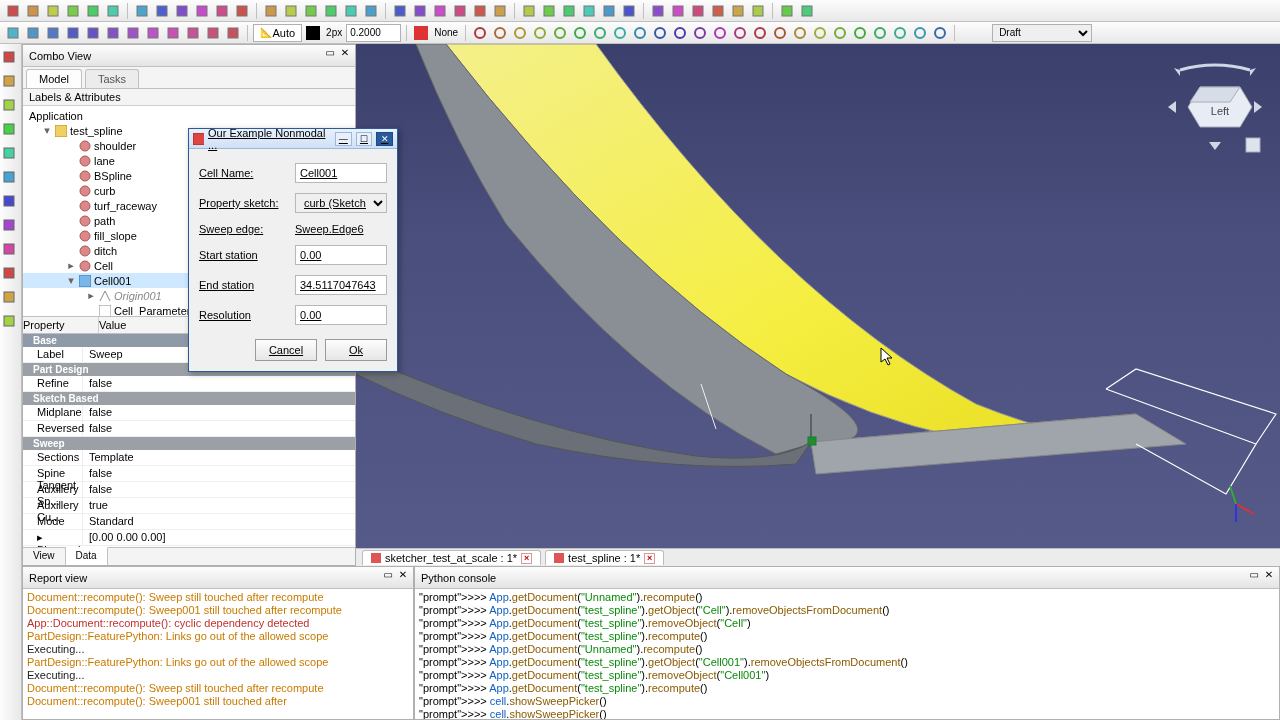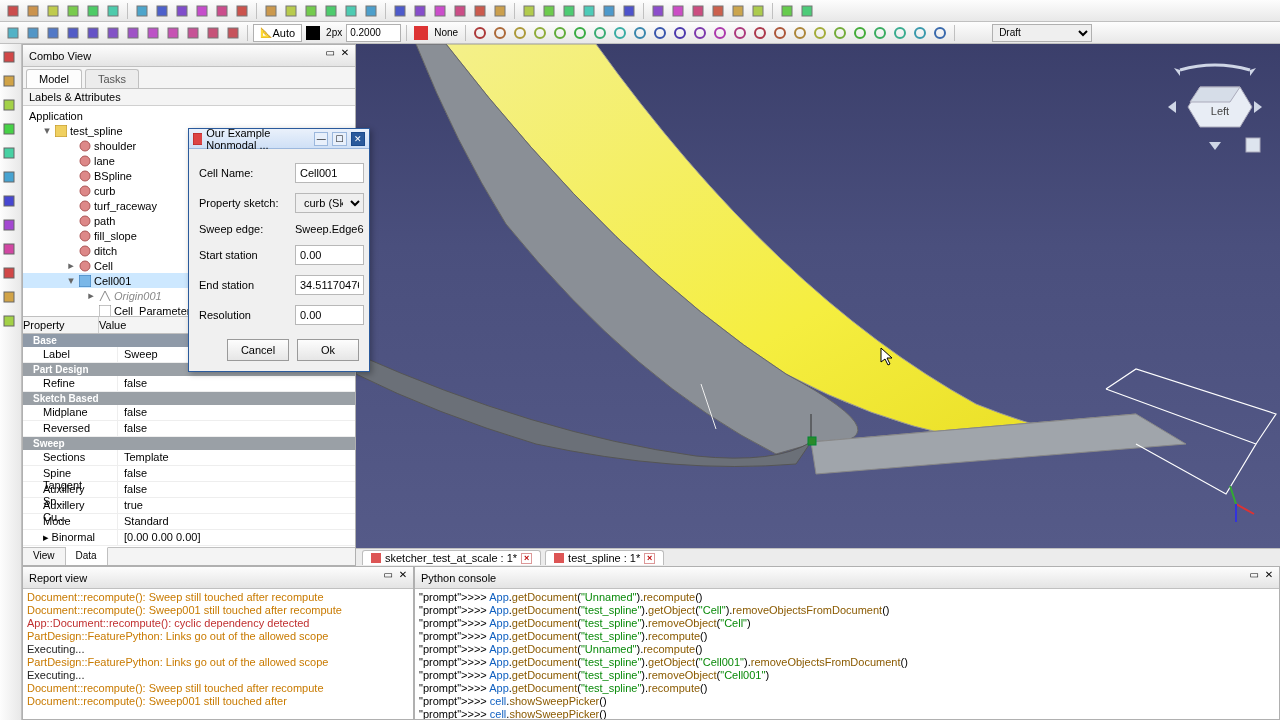--- a/index.html
+++ b/index.html
@@ -39,36 +39,36 @@
 .tree-label.grey { color:#888; font-style:italic;}
 .indent { display:inline-block; }
 
 .prop-header { display:flex; background:#f4f4f4; border-top:1px solid #c0c0c0; border-bottom:1px solid #c0c0c0; height:18px;}
 .prop-header div { padding:2px 0; border-right:1px solid #d0d0d0;}
 .prop-header .c1{width:76px;} .prop-header .c2{flex:1;}
 .prop-body { flex:1; overflow:auto; font-size:11px;}
 .prop-group { background:#9aa0a6; color:#fff; padding:1px 10px; font-weight:bold; font-size:10px;}
 .prop-group.base{background:#8f9aa8;}
 .prop-row { display:flex; border-bottom:1px solid #eee; height:16px;}
-.prop-row .c1{width:95px; padding:1px 20px; border-right:1px solid #eee;}
+.prop-row .c1{width:60px; padding:1px 14px; border-right:1px solid #eee;}
 .prop-row .c2{flex:1; padding:1px 6px;}
 .bottom-tabs { height:18px; background:#f4f4f4; border-top:1px solid #c0c0c0; display:flex;}
 .bottom-tabs .btab{ padding:2px 10px; border-right:1px solid #c0c0c0; font-size:10px; cursor:pointer;}
 .bottom-tabs .btab.active{ background:#fff; border-top:1px solid #fff; margin-top:-1px;}
 
 
 .viewport { position:absolute; left:356px; top:44px; right:0; height:504px; background: linear-gradient(#3b3f6b 0%, #4a4f7d 40%, #555a88 100%); overflow:hidden;}
 .viewport svg { width:100%; height:100%; }
 .navcube { position:absolute; right:10px; top:8px; width:110px; height:110px; }
 .doc-tabs { position:absolute; left:356px; top:548px; right:0; height:18px; background:#ececec; border-top:1px solid #c0c0c0; display:flex; align-items:center; padding-left:6px; gap:4px;}
 .doc-tab { background:#fff; border:1px solid #bdbdbd; border-bottom:none; padding:1px 8px; display:flex; align-items:center; gap:4px; font-size:10px; border-radius:3px 3px 0 0;}
 .doc-tab .x{ color:#b00; font-weight:bold; cursor:pointer; border:1px solid #d99; width:11px;height:11px; line-height:9px; text-align:center; font-size:9px;}
 
 
-.dialog { position:absolute; left:188px; top:128px; width:182px; background:#f0f0f0; border:1px solid #2a5a9c; box-shadow:2px 2px 6px rgba(0,0,0,.3);}
+.dialog { position:absolute; left:188px; top:128px; width:210px; background:#f0f0f0; border:1px solid #2a5a9c; box-shadow:2px 2px 6px rgba(0,0,0,.3);text-decoration:underline;}
 .dlg-title { height:20px; background:linear-gradient(#eaf1fb,#cfe0f6); border-bottom:1px solid #9cb8dd; display:flex; align-items:center; padding:0 4px; gap:4px; font-size:11px;}
 .dlg-title .spacer{flex:1;}
 .dlg-title .wbtn{ width:18px;height:14px; border:1px solid #9cb8dd; background:#e8f0fb; font-size:9px; text-align:center; line-height:12px; cursor:pointer;}
 .dlg-title .wbtn.close{ background:#e8f0fb;}
 .dlg-body { padding:14px 10px 8px 10px; display:grid; grid-template-columns: 90px 1fr; row-gap:10px; column-gap:6px; align-items:center;}
 .dlg-body label{ font-size:11px;}
 .dlg-body input, .dlg-body select { height:20px; border:1px solid #b8b8b8; padding:0 4px; font-size:11px; width:100%;}
 .dlg-body .static { font-size:11px; }
 .dlg-buttons { display:flex; justify-content:flex-end; gap:8px; padding:6px 10px 10px;}
 .dlg-buttons button{ width:62px; height:22px; border:1px solid #9a9a9a; background:linear-gradient(#fdfdfd,#e6e6e6); font-size:11px; cursor:pointer;}

